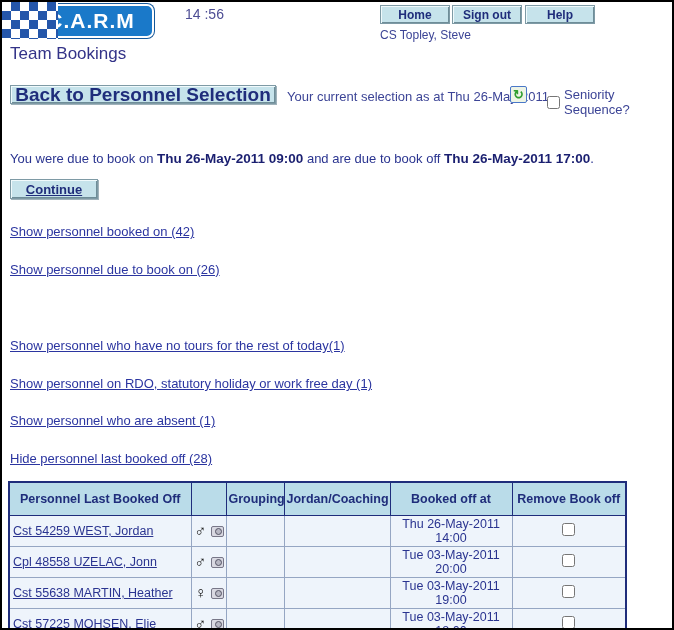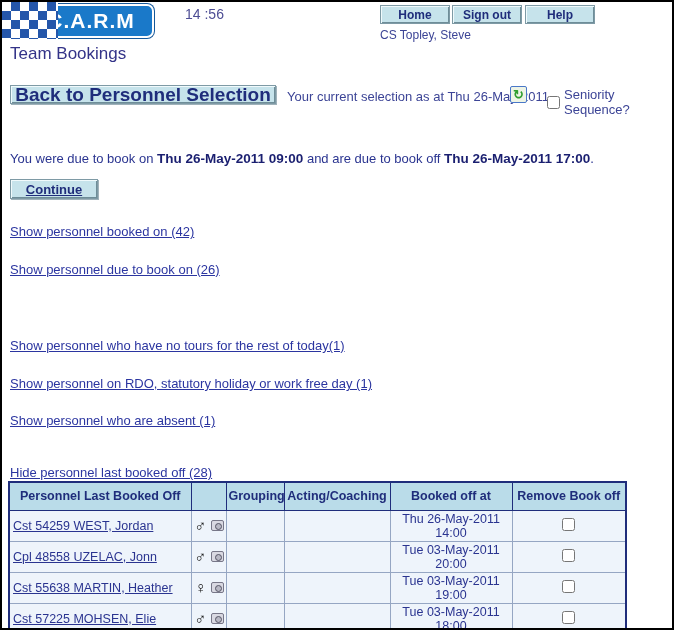--- a/index.html
+++ b/index.html
@@ -84,32 +84,32 @@
     box-shadow: inset 1px 1px 0 #f0fafc, inset -1px -1px 0 #6e8d98, 1px 1px 0 #9fb2ba;
     color: #1f2d7b; font-weight: bold; font-size: 13px;
     display: flex; align-items: center; justify-content: center;
     cursor: pointer;
     text-decoration: underline;
   }
 
   
   .plink { position: absolute; left: 8px; color: #2b35a0; font-size: 13px; text-decoration: underline; cursor: pointer; }
   .lk0 { top: 222px; } .lk1 { top: 260px; } .lk2 { top: 336px; }
-  .lk3 { top: 374px; } .lk4 { top: 411px; } .lk5 { top: 463px; }
+  .lk3 { top: 374px; } .lk4 { top: 411px; } .lk5 { top: 449px; }
 
   
   .ptable {
     position: absolute; left: 6px; top: 479px;
     border-collapse: collapse; table-layout: fixed; width: 617px;
     border: 2px solid #1f2d7b;
     font-size: 12.5px;
   }
   .ptable th {
     background: #badce9; color: #1f2d7b; font-weight: bold;
-    border: 1px solid #1f2d7b; height: 28px; padding: 3px 2px;
+    border: 1px solid #1f2d7b; height: 28px; padding: 9px 2px;
     text-align: center;
   }
   .ptable td {
     background: #eef4fb; color: #2a3490;
     border: 1px solid #95a6c3; height: 25px; padding: 1px 3px;
   }
   .col-name  { width: 182px; }
   .col-icons { width: 35px; }
   .col-group { width: 58px; }
   .col-act   { width: 106px; }
@@ -186,21 +186,21 @@
       <col class="col-group">
     <col class="col-act">
       <col class="col-off">
       <col class="col-rem">
   </colgroup>
   <thead>
     <tr>
       <th>Personnel Last Booked Off</th>
       <th></th>
       <th>Grouping</th>
-      <th>Acting/Coaching</th>
+      <th>Jordan/Coaching</th>
       <th>Booked off at</th>
       <th>Remove Book off</th>
     </tr>
   </thead>
   <tbody>
     <tr>
       <td class="name-cell"><a>Cst 54259 WEST, Jordan</a></td>
       <td class="icon-cell"><span class="gender">♂</span><span class="cam"></span></td>
       <td></td>
       <td></td>

